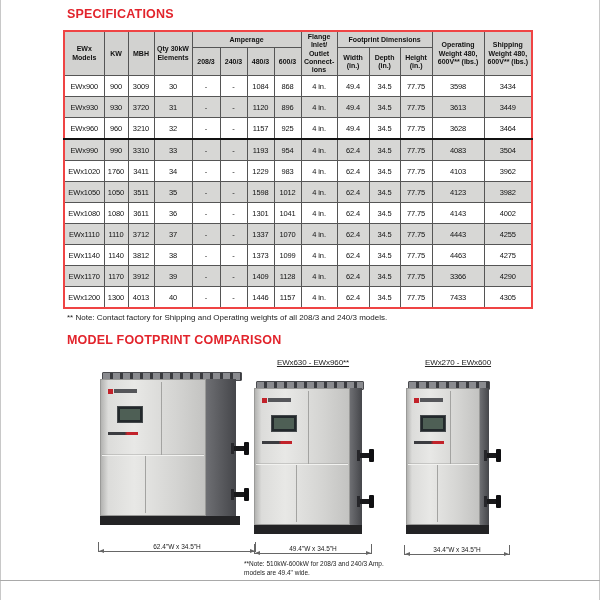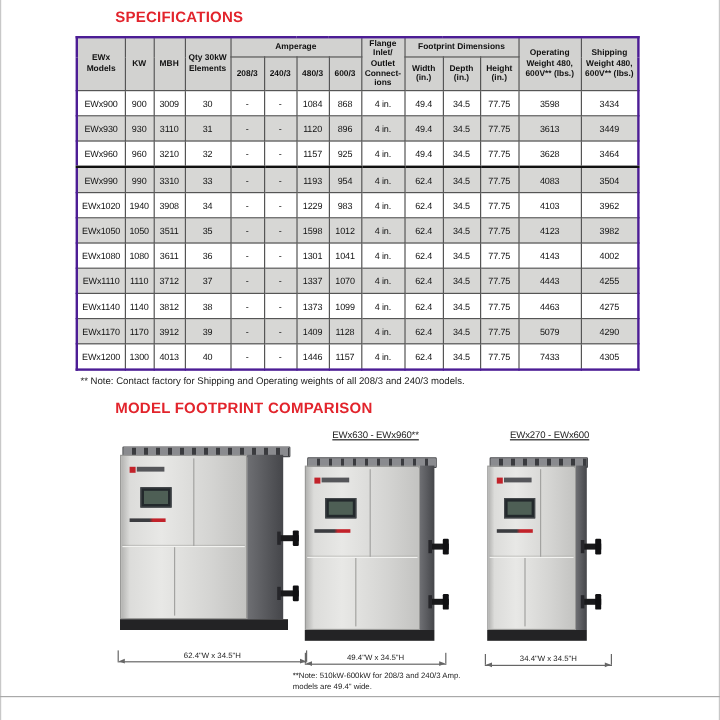--- a/index.html
+++ b/index.html
@@ -2,27 +2,27 @@
 <html><head>
 <meta charset="utf-8">
 <style>
   html,body{margin:0;padding:0;background:#fff;}
   .page{position:relative;width:600px;height:600px;background:#ffffff;
         font-family:"Liberation Sans",sans-serif;overflow:hidden;}
   .edge{position:absolute;top:0;width:1px;height:600px;background:#c8c8c8;}
   .edge-l{left:0;}.edge-r{right:0;}
   .bottom-rule{position:absolute;left:0;top:580px;width:600px;height:1px;background:#a9a9a9;}
 
-  .heading{position:absolute;left:67px;font-size:12.5px;font-weight:bold;color:#e2242c;letter-spacing:.2px;margin-left:29px;}
+  .heading{position:absolute;left:67px;font-size:12.5px;font-weight:bold;color:#e2242c;letter-spacing:.2px;}
   .h-spec{top:7px;}
   .h-foot{top:333px;}
 
   
   table.spec{position:absolute;left:63px;top:30px;width:468px;border-collapse:collapse;
-             table-layout:fixed;border:2px solid #4c1d95;}
+             table-layout:fixed;border:2px solid #ef4444;}
   table.spec th,table.spec td{border:1px solid #555;text-align:center;vertical-align:middle;
              padding:1px 1px;color:#111;}
   table.spec thead th{background:#d2d2d0;font-weight:bold;font-size:7px;line-height:1.18;}
   table.spec tbody td{font-size:7.5px;height:18px;letter-spacing:-.1px;background:#fff;}
   table.spec tbody tr.alt td{background:#d7d7d5;}
   table.spec tbody tr.sep td{border-top:2px solid #111;}
 
   .note{position:absolute;left:67px;top:313px;font-size:8px;color:#222;}
 
   
@@ -126,21 +126,21 @@
           <td>4 in.</td>
           <td>49.4</td>
           <td>34.5</td>
           <td>77.75</td>
           <td>3598</td>
           <td>3434</td>
         </tr>
         <tr class="alt">
           <td>EWx930</td>
           <td>930</td>
-          <td>3110</td>
+          <td>3720</td>
           <td>31</td>
           <td>-</td>
           <td>-</td>
           <td>1120</td>
           <td>896</td>
           <td>4 in.</td>
           <td>49.4</td>
           <td>34.5</td>
           <td>77.75</td>
           <td>3613</td>
@@ -173,22 +173,22 @@
           <td>954</td>
           <td>4 in.</td>
           <td>62.4</td>
           <td>34.5</td>
           <td>77.75</td>
           <td>4083</td>
           <td>3504</td>
         </tr>
         <tr>
           <td>EWx1020</td>
-          <td>1940</td>
-          <td>3908</td>
+          <td>1760</td>
+          <td>3411</td>
           <td>34</td>
           <td>-</td>
           <td>-</td>
           <td>1229</td>
           <td>983</td>
           <td>4 in.</td>
           <td>62.4</td>
           <td>34.5</td>
           <td>77.75</td>
           <td>4103</td>
@@ -264,21 +264,21 @@
           <td>3912</td>
           <td>39</td>
           <td>-</td>
           <td>-</td>
           <td>1409</td>
           <td>1128</td>
           <td>4 in.</td>
           <td>62.4</td>
           <td>34.5</td>
           <td>77.75</td>
-          <td>5079</td>
+          <td>3366</td>
           <td>4290</td>
         </tr>
         <tr>
           <td>EWx1200</td>
           <td>1300</td>
           <td>4013</td>
           <td>40</td>
           <td>-</td>
           <td>-</td>
           <td>1446</td>

